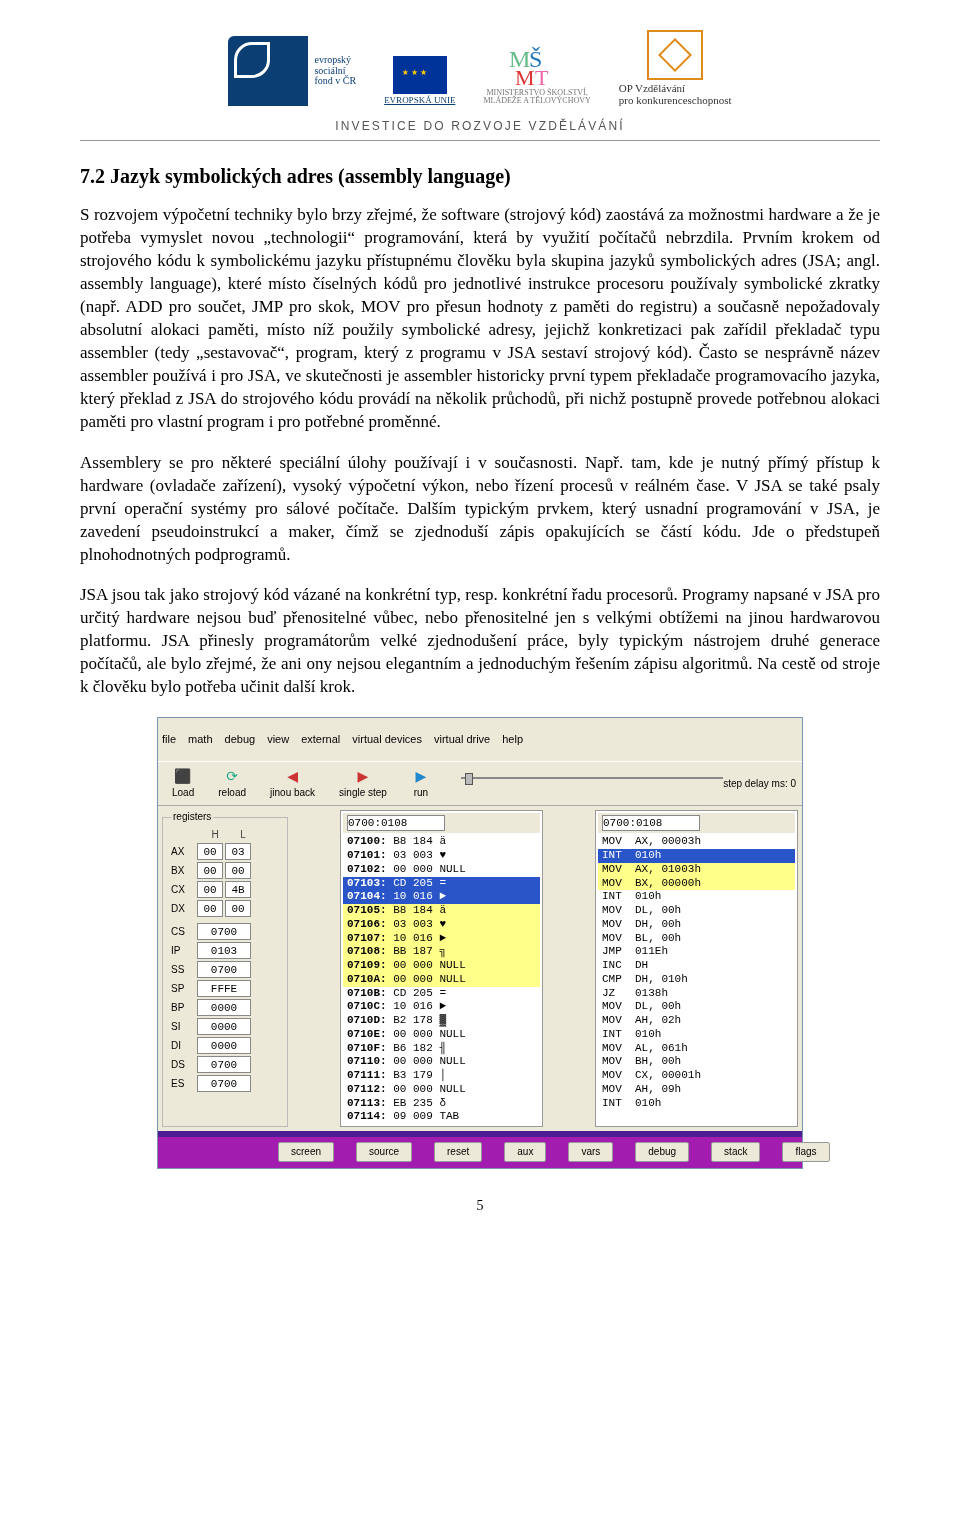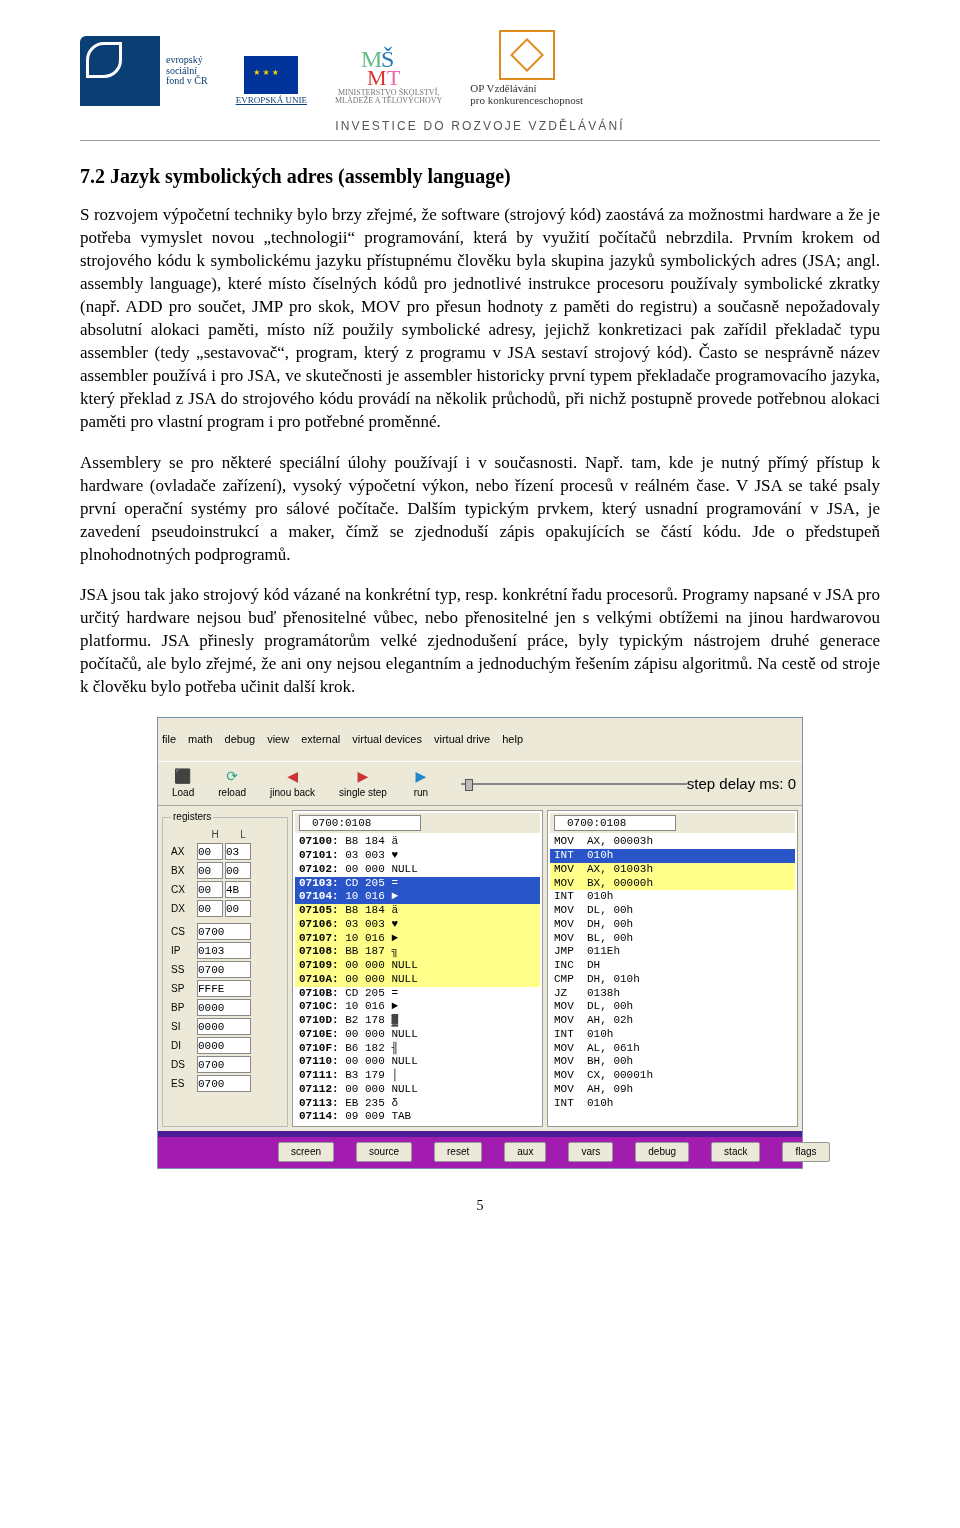--- a/index.html
+++ b/index.html
@@ -1,17 +1,17 @@
 <!DOCTYPE html>
 <html><head>
 <meta charset="utf-8">
 <style>
   body { font-family: "Times New Roman", serif; font-size: 17px; line-height: 1.35; color: #000; background: #fff; margin: 0; padding: 0; }
   .page { width: 800px; margin: 0 auto; padding: 20px 80px 30px 80px; }
-  .header-band { display: flex; align-items: flex-end; gap: 28px; padding: 10px 0 6px 0; }
+  .header-band { display: flex; justify-content: center; align-items: flex-end; gap: 28px; padding: 10px 0 6px 0; }
   .logo-block { display: flex; flex-direction: column; align-items: center; font-size: 10px; line-height: 1.1; }
   .esf-logo { display: flex; gap: 6px; align-items: center; }
   .esf-square { width: 80px; height: 70px; background: #0b3e73; border-radius: 6px 0 0 0; position: relative; }
   .esf-square::before { content:""; position:absolute; left:6px; top:6px; width:30px; height:30px; border:3px solid #fff; border-radius:50% 0 50% 0; }
   .esf-text { font-size:10px; color:#0b3e73; line-height:1.05; }
   .eu-flag { width: 52px; height: 36px; background:#003399; position:relative; border:1px solid #003399; }
   .eu-flag::after { content:"★ ★ ★"; color:#fc0; font-size:8px; position:absolute; top:12px; left:8px; }
   .msmt { width: 60px; height: 48px; }
   .msmt svg { width:60px; height:48px; }
   .op-logo { width: 52px; height: 46px; border:2px solid #e08a1a; display:flex; align-items:center; justify-content:center; }
@@ -24,35 +24,35 @@
   .emu-window { width: 644px; margin: 0 auto; border:1px solid #7a94b8; font-family: Tahoma, Arial, sans-serif; font-size:11px; background:#ece9d8; text-align:left; }
   .titlebar { background: linear-gradient(#3a6ad9,#1b49b6); color:#fff; padding:3px 4px; display:flex; align-items:center; gap:6px; }
   .titlebar .icon { width:14px; height:14px; background:#d33; display:inline-block; }
   .titlebar .spacer { flex:1; }
   .winbtn { width:20px; height:17px; background:#d7e4f7; color:#234; display:inline-flex; align-items:center; justify-content:center; font-weight:bold; font-size:10px; border:1px solid #fff; }
   .winbtn.close { background:#e56a54; color:#fff; }
   .menubar { background:#ece9d8; padding:14px 4px; display:flex; gap:12px; color:#000; }
   .toolbar { background:#ece9d8; padding:4px 6px; display:flex; gap:8px; align-items:center; border-top:1px solid #fff; border-bottom:1px solid #aaa; }
   .tbtn { display:flex; flex-direction:column; align-items:center; gap:2px; padding:2px 8px; font-size:10px; }
   .tbtn .glyph { width:20px; height:16px; display:flex; align-items:center; justify-content:center; font-size:14px; }
-  .slider { flex:1; display:flex; align-items:center; gap:0; font-size:15px; padding-left:14px; }
+  .slider { flex:1; display:flex; align-items:flex-start; gap:0; font-size:10px; padding-left:14px; }
   .slider .track { flex:1; height:2px; background:#888; position:relative; }
   .slider .thumb { position:absolute; left:4px; top:-4px; width:6px; height:10px; background:#bbb; border:1px solid #555; }
-  .body-row { display:flex; background:#ece9d8; }
+  .body-row { display:flex; background:#ece9d8;gap:48px; }
   .registers { width:112px; padding:4px 4px 6px 8px; border:1px solid #bbb; margin:4px; background:#ece9d8; }
   .registers legend { font-size:10px; }
   .reg-head { display:grid; grid-template-columns:26px 28px 28px; font-size:10px; color:#444; padding-left:4px; }
   .reg-row { display:grid; grid-template-columns:26px 28px 28px; align-items:center; margin:2px 0; }
   .reg-row.single { grid-template-columns:26px 56px; }
   .reg-row .lbl { font-size:10px; }
-  .reg-row input { width:24px; height:15px; font-family: "Courier New", monospace; font-size:11px; text-align:left; border:1px solid #888; background:#fff; padding:0; }
+  .reg-row input { width:24px; height:15px; font-family: "Courier New", monospace; font-size:11px; text-align:center; border:1px solid #888; background:#fff; padding:0; }
   .reg-row.single input { width:52px; }
   .mem-panel, .asm-panel { flex:1; margin:4px 4px 4px 0; background:#fff; border:1px solid #999; padding:2px; font-family:"Courier New", monospace; font-size:11px; }
   .panel-head { background:#ece9d8; font-family: Tahoma, sans-serif; padding:2px 4px; margin-bottom:2px; }
-  .panel-head input { width:96px; font-family:"Courier New", monospace; font-size:11px; border:1px solid #888; padding:1px 12px; }
+  .panel-head input { width:96px; font-family:"Courier New", monospace; font-size:11px; border:1px solid #888; padding:1px 0; }
   .mem-line, .asm-line { white-space:pre; padding:0 4px; line-height:1.25; }
   .mem-line.sel { background:#2a55c8; color:#fff; }
   .mem-line.hl { background:#ffff8a; }
   .mem-line .addr { font-weight:bold; }
   .asm-line.sel { background:#2a55c8; color:#fff; }
   .asm-line.hl { background:#ffff8a; }
   .bottom-btns { display:flex; gap:22px; padding:5px 6px 6px 120px; background:#a21caf; border-top:6px solid #4c1d95; }
   .bbtn { padding:2px 12px; font-size:10px; background:#ece9d8; border:1px solid #999; border-radius:2px; }
   .caption { text-align:center; margin-top:10px; font-size:17px; }
   .caption .obr { color:#2a4ab2; }

